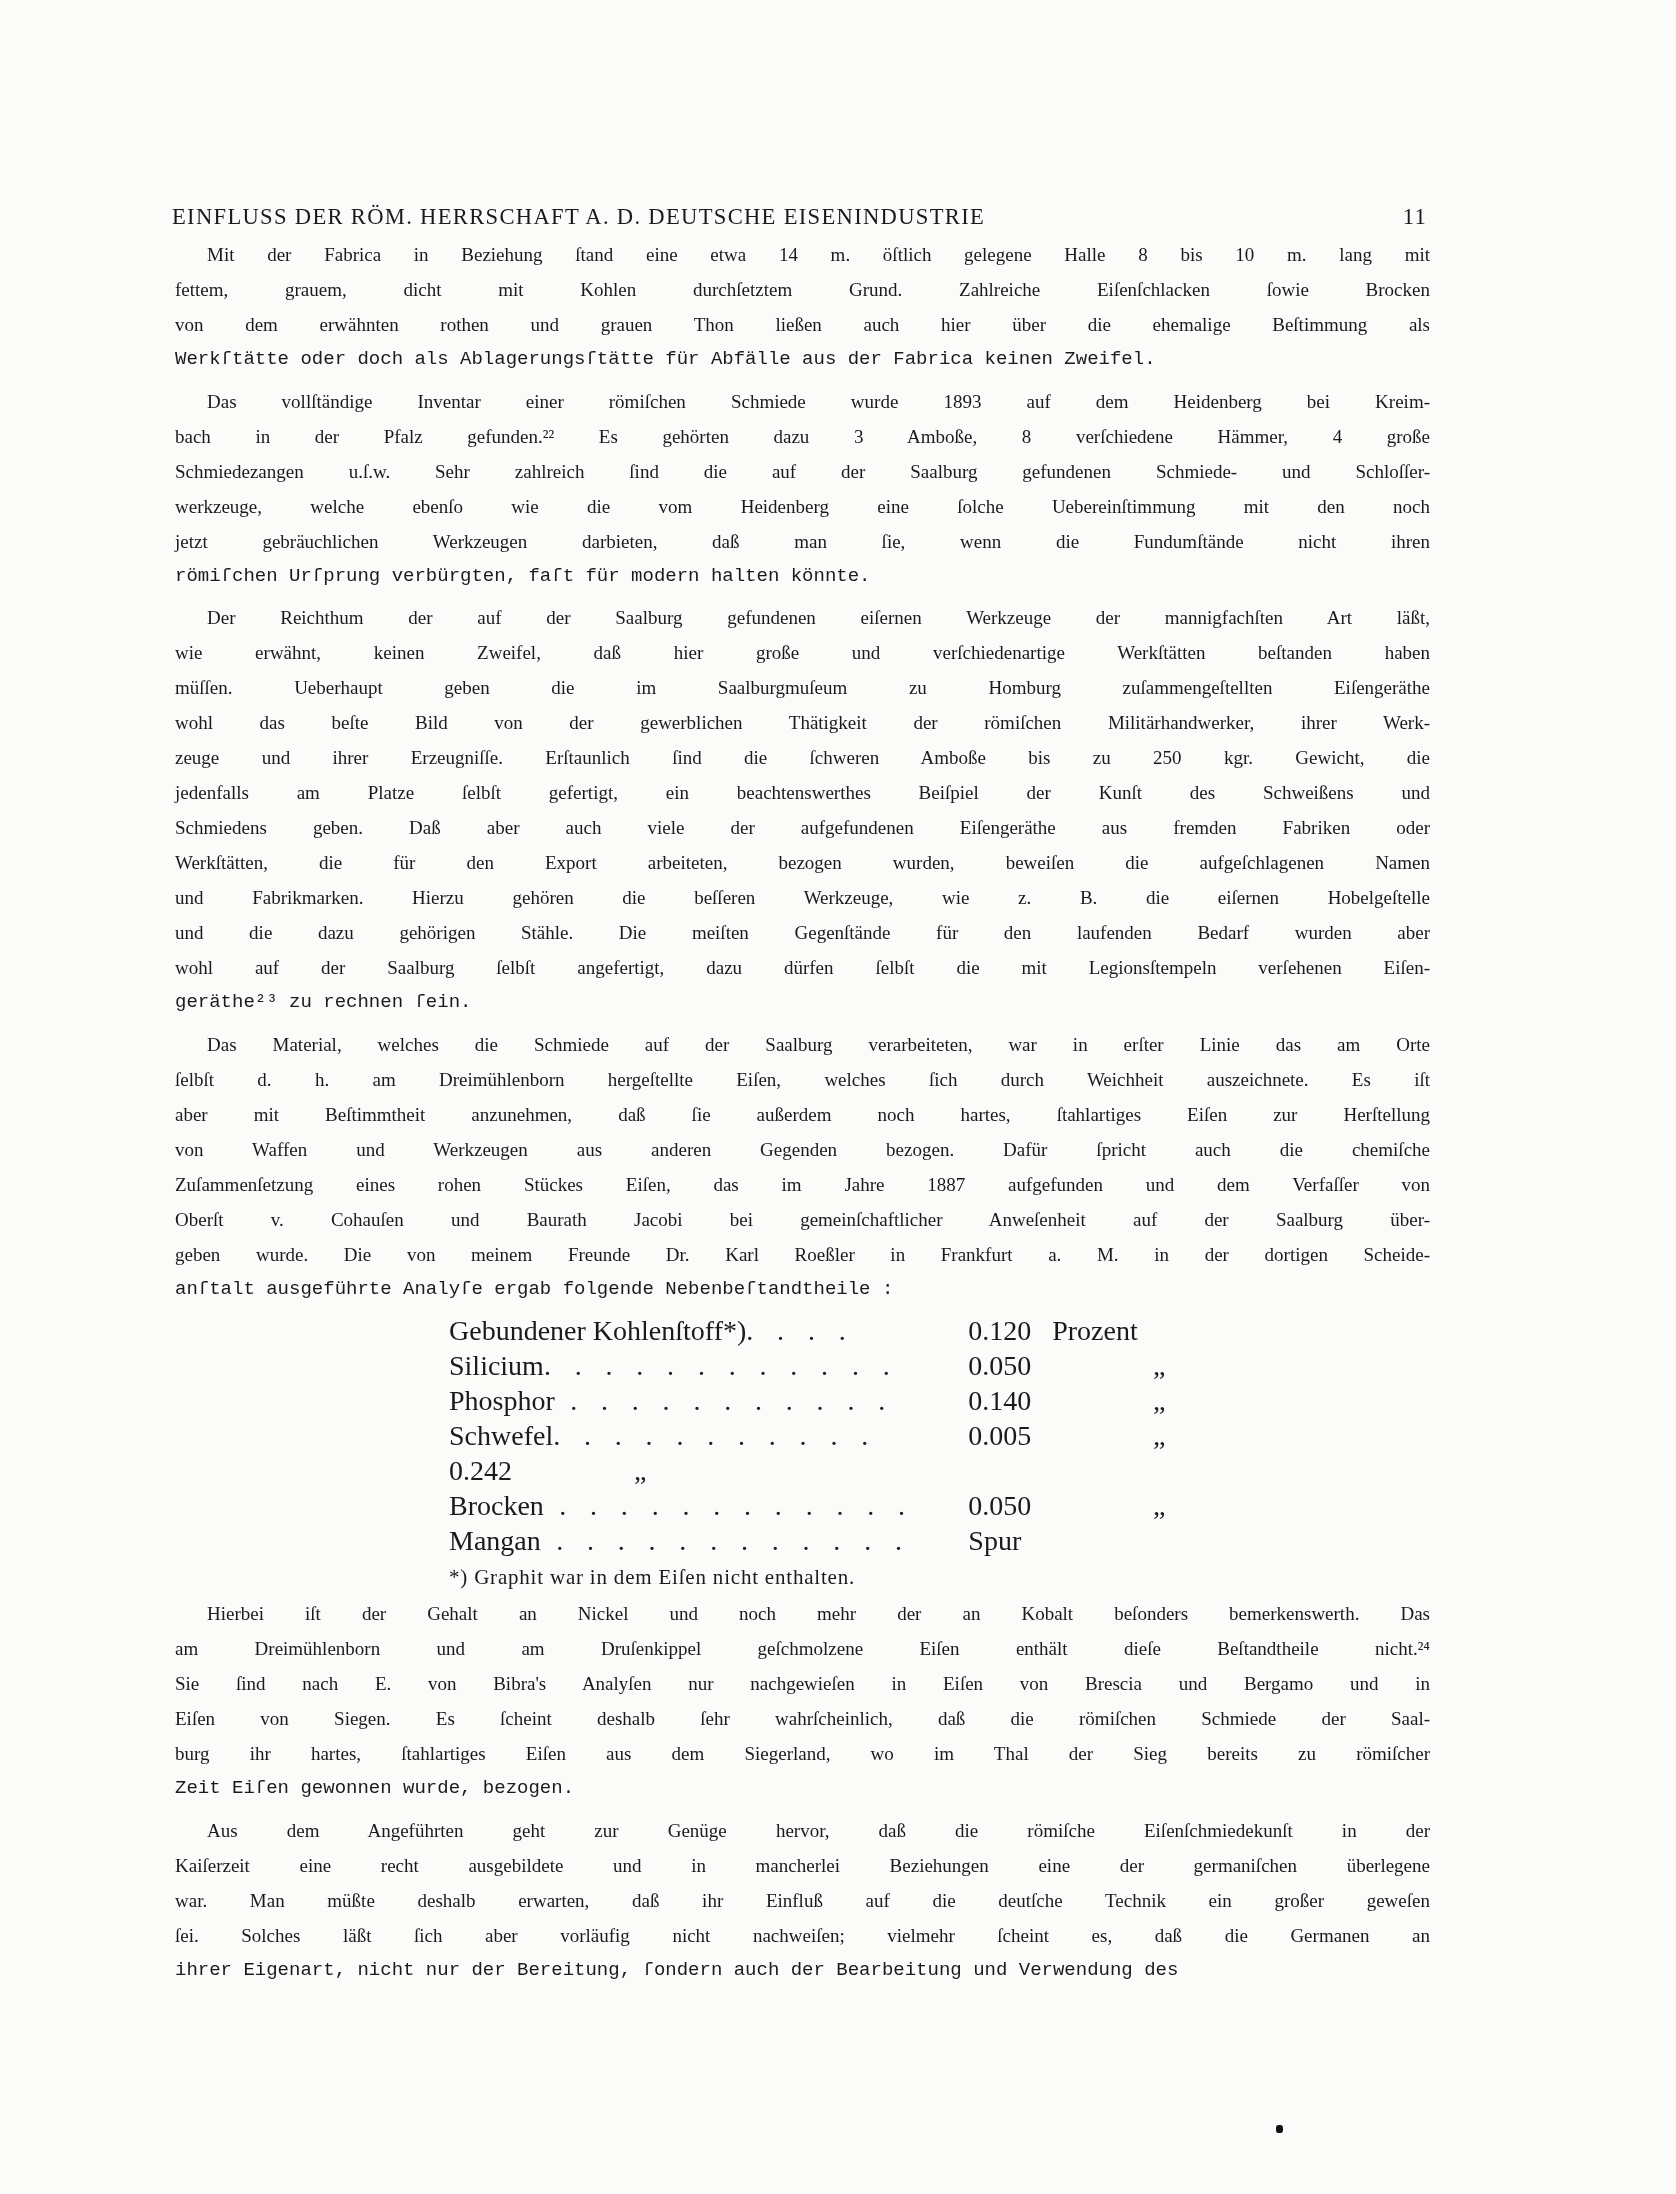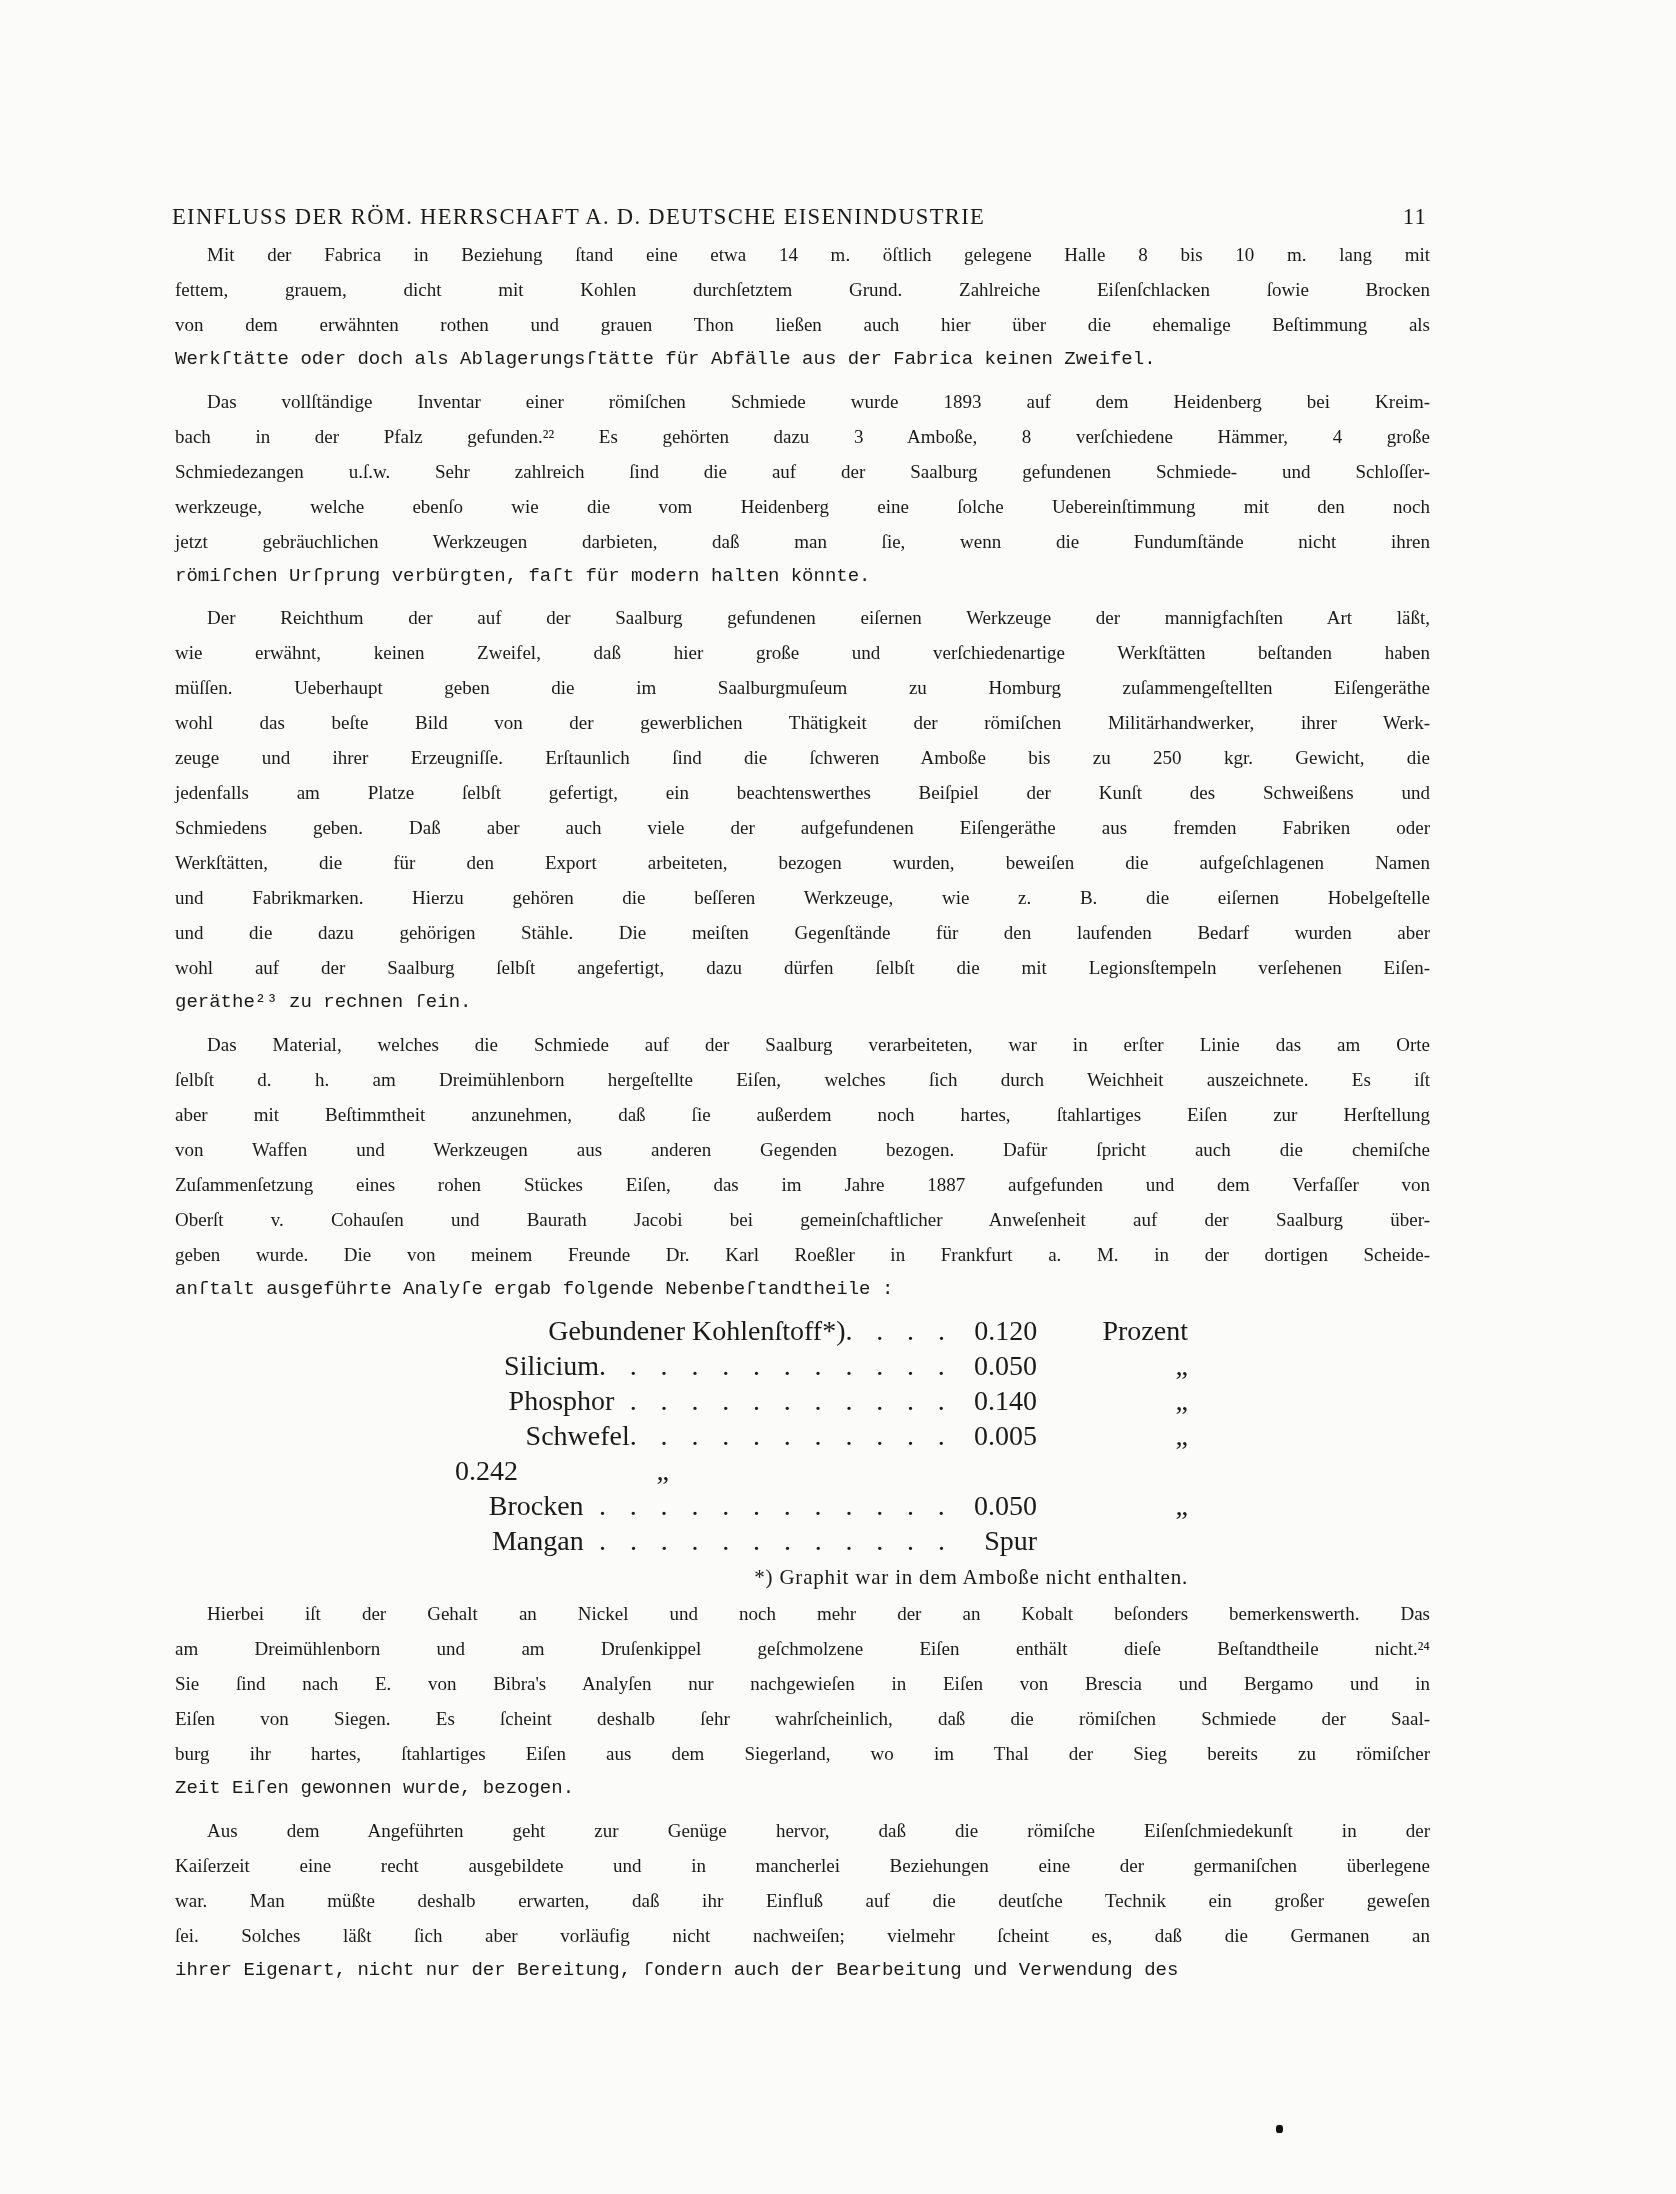--- a/index.html
+++ b/index.html
@@ -19,22 +19,22 @@
   }
   .body-text {
     position: absolute; top: 237px; left: 3px; width: 1255px;
     font-size: 19px; line-height: 35px;
     text-align: justify;
   }
   .body-text p { margin: 0 0 6.7px 0; text-indent: 32px; }
   .body-text .line { display: block; text-align: justify; text-align-last: justify; white-space: nowrap; }
   .body-text .line.last { text-align-last: left; font-family: Liberation Mono, monospace; }
   .analysis {
-    position: absolute; top: 1313px; left: 262px; width: 754px;
-    font-size: 28px; line-height: 35px; text-align: right;
+    position: absolute; top: 1313px; left: 277px; width: 754px;
+    font-size: 28px; line-height: 35px;
   }
   .analysis .row { display: flex; white-space: nowrap; }
   .analysis .el { width: 520px; overflow: hidden; position: relative; }
   .analysis .el .dots { letter-spacing: 8.4px; }
   .analysis .val { width: 84px; }
   .analysis .unit { width: 151px; }
   .analysis .unit.ditto { padding-left: 101px; width: 50px; }
   .footnote { font-size: 21px; letter-spacing: 0.8px; margin-top: 1.7px; }
   .blot {
     position: absolute; left: 1276px; top: 2125px;
@@ -121,21 +121,21 @@
           <span class="el"><span>Brocken</span><span class="dots"> . . . . . . . . . . . .</span></span>
           <span class="val">0.050</span>
           <span class="unit ditto">„</span>
         </div>
         <div class="row">
           <span class="el"><span>Mangan</span><span class="dots"> . . . . . . . . . . . .</span></span>
           <span class="val">Spur</span>
           <span class="unit"></span>
         </div>
       </div>
-    <div class="footnote">*) Graphit war in dem Amboße nicht enthalten.</div>
+    <div class="footnote">*) Graphit war in dem Eiſen nicht enthalten.</div>
   </div>
 
   <div class="body-text" id="body-bottom" style="top:1596px">
       <p style="text-indent: 0px;">
         <span class="line" style="padding-left: 32px; font-family: Liberation Serif, serif;">Hierbei iſt der Gehalt an Nickel und noch mehr der an Kobalt beſonders bemerkenswerth.  Das</span>
         <span class="line">am Dreimühlenborn und am Druſenkippel geſchmolzene Eiſen enthält dieſe Beſtandtheile nicht.²⁴</span>
         <span class="line">Sie ſind nach E. von Bibra's Analyſen nur nachgewieſen in Eiſen von Brescia und Bergamo und in</span>
         <span class="line">Eiſen von Siegen.  Es ſcheint deshalb ſehr wahrſcheinlich, daß die römiſchen Schmiede der Saal-</span>
         <span class="line">burg ihr hartes, ſtahlartiges Eiſen aus dem Siegerland, wo im Thal der Sieg bereits zu römiſcher</span>
         <span class="line last">Zeit Eiſen gewonnen wurde, bezogen.</span>

